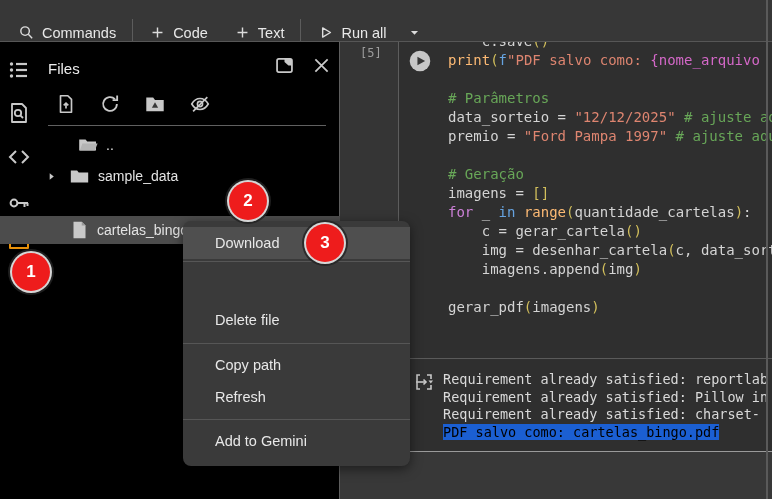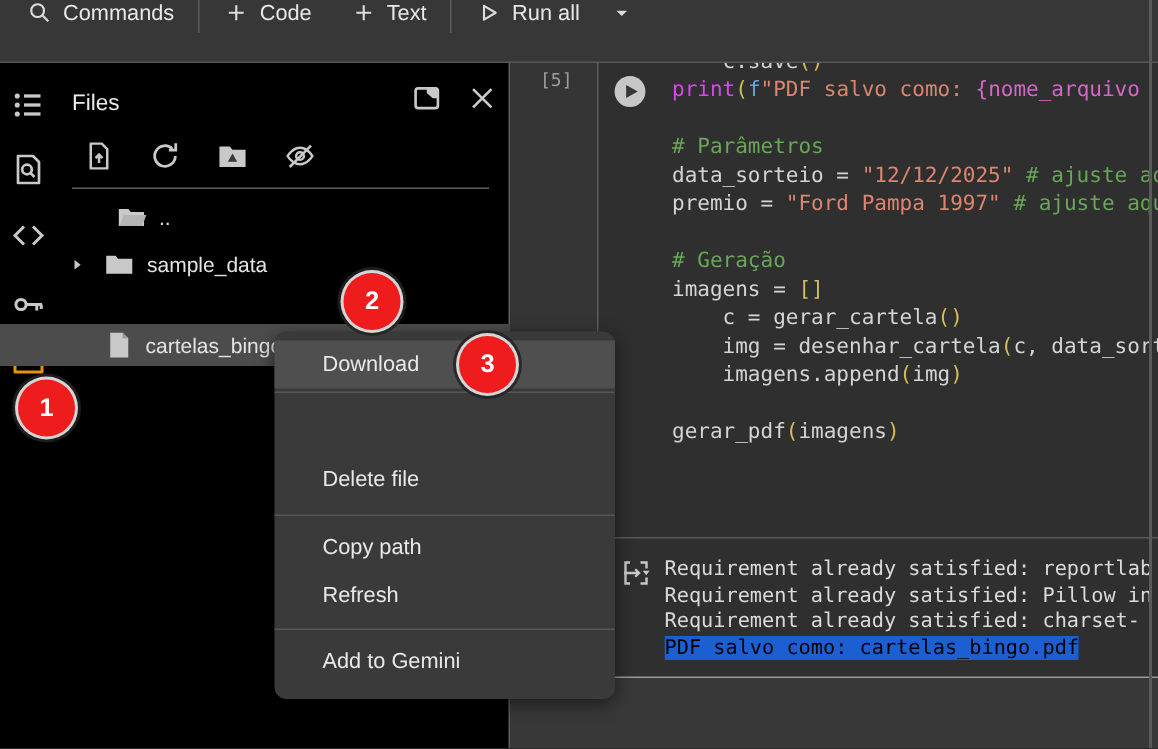--- a/index.html
+++ b/index.html
@@ -2,37 +2,37 @@
 <html><head>
 <meta charset="utf-8">
 <style>
   html,body{margin:0;padding:0;background:#222;}
   .screen{position:relative;width:772px;height:499px;background:#383838;overflow:hidden;
           font-family:"Liberation Sans",sans-serif;color:#e4e4e4;}
   svg{display:block;}
 
   
   .topbar{position:absolute;left:0;top:0;width:772px;height:42px;background:#373737;
-          border-bottom:1px solid #565656;display:flex;align-items:flex-start;z-index:10;box-sizing:border-box;}
+          border-bottom:1px solid #565656;display:flex;align-items:flex-end;z-index:10;box-sizing:border-box;}
   .tb-btn{display:flex;align-items:center;gap:7px;font-size:14.5px;color:#e8e8e8;cursor:pointer;padding:0 6px;}
   .tb-sep{width:1px;height:22px;background:#5c5c5c;margin:0 10px;}
   .icon16{width:17px;height:17px;}
   .icon24{width:24px;height:24px;}
 
   
   .gutter{position:absolute;left:340px;top:42px;width:58px;height:410px;background:#353535;}
   .exec-count{position:absolute;left:20px;top:4px;font-family:"DejaVu Sans Mono",monospace;
               font-size:12px;color:#9d9d9d;}
   .cell{position:absolute;left:398px;top:42px;width:374px;height:410px;background:#2f2f2f;
         border-left:1px solid #5d5d5d;border-bottom:1px solid #9a9a9a;box-sizing:border-box;}
   .play-btn{position:absolute;left:9px;top:7px;width:26px;height:26px;cursor:pointer;}
   .code-area{position:absolute;left:49px;top:-10px;right:0;height:316px;overflow:hidden;}
   .code-line{font-family:"DejaVu Sans Mono",monospace;font-size:14px;line-height:19px;white-space:pre;}
   .tk-p{color:#d4d4d4}.tk-c{color:#68a758}.tk-s{color:#de8570}.tk-n{color:#a2c178}
-  .tk-k{color:#cd80d8}.tk-o{color:#66a3e0}.tk-f{color:#d946ef}.tk-y{color:#d2bf5c}
+  .tk-k{color:#cd80d8}.tk-o{color:#66a3e0}.tk-f{color:#fdba74}.tk-y{color:#d2bf5c}
   .tk-m{color:#d468c8}.tk-b{color:#66a3e0}
   .code-output-divider{position:absolute;left:0;right:0;top:316px;height:1px;background:#5a5a5a;}
   .output-icon{position:absolute;left:13px;top:328px;width:24px;height:24px;}
   .output-area{position:absolute;left:44px;top:329px;right:0;overflow:hidden;}
   .output-line{font-family:"DejaVu Sans Mono",monospace;font-size:13.5px;line-height:17.5px;
                white-space:pre;color:#dadada;}
   .output-line .hl{background:#1b5fd2;color:#000000;}
 
   
   .right-edge{position:absolute;left:766px;top:0;width:2px;height:499px;background:#5a5a5a;z-index:12;}
@@ -84,20 +84,21 @@
     <div class="code-area" id="code-lines">
         <div class="code-line"><span class="tk-p">    c.save</span><span class="tk-y">()</span></div>
         <div class="code-line"><span class="tk-f">print</span><span class="tk-y">(</span><span class="tk-b">f</span><span class="tk-s">"PDF salvo como: </span><span class="tk-m">{nome_arquivo</span></div>
         <div class="code-line">&nbsp;</div>
         <div class="code-line"><span class="tk-c"># Parâmetros</span></div>
         <div class="code-line"><span class="tk-p">data_sorteio = </span><span class="tk-s">"12/12/2025"</span><span class="tk-p"> </span><span class="tk-c"># ajuste aqui</span></div>
         <div class="code-line"><span class="tk-p">premio = </span><span class="tk-s">"Ford Pampa 1997"</span><span class="tk-p"> </span><span class="tk-c"># ajuste aqui</span></div>
         <div class="code-line">&nbsp;</div>
         <div class="code-line"><span class="tk-c"># Geração</span></div>
         <div class="code-line"><span class="tk-p">imagens = </span><span class="tk-y">[]</span></div>
+        <div class="code-line"><span class="tk-k">for</span><span class="tk-p"> _ </span><span class="tk-o">in</span><span class="tk-p"> </span><span class="tk-f">range</span><span class="tk-y">(</span><span class="tk-p">quantidade_cartelas</span><span class="tk-y">)</span><span class="tk-p">:</span></div>
         <div class="code-line"><span class="tk-p">    c = gerar_cartela</span><span class="tk-y">()</span></div>
         <div class="code-line"><span class="tk-p">    img = desenhar_cartela</span><span class="tk-y">(</span><span class="tk-p">c, data_sorteio</span></div>
         <div class="code-line"><span class="tk-p">    imagens.append</span><span class="tk-y">(</span><span class="tk-p">img</span><span class="tk-y">)</span></div>
         <div class="code-line">&nbsp;</div>
         <div class="code-line"><span class="tk-p">gerar_pdf</span><span class="tk-y">(</span><span class="tk-p">imagens</span><span class="tk-y">)</span></div>
       </div>
     <div class="code-output-divider"></div>
     <div class="output-icon">
       <svg viewBox="0 0 24 24" width="24" height="24" fill="none" stroke="#c9c9c9" stroke-width="1.6">
         <path d="M8 5H5v14h3"></path>

